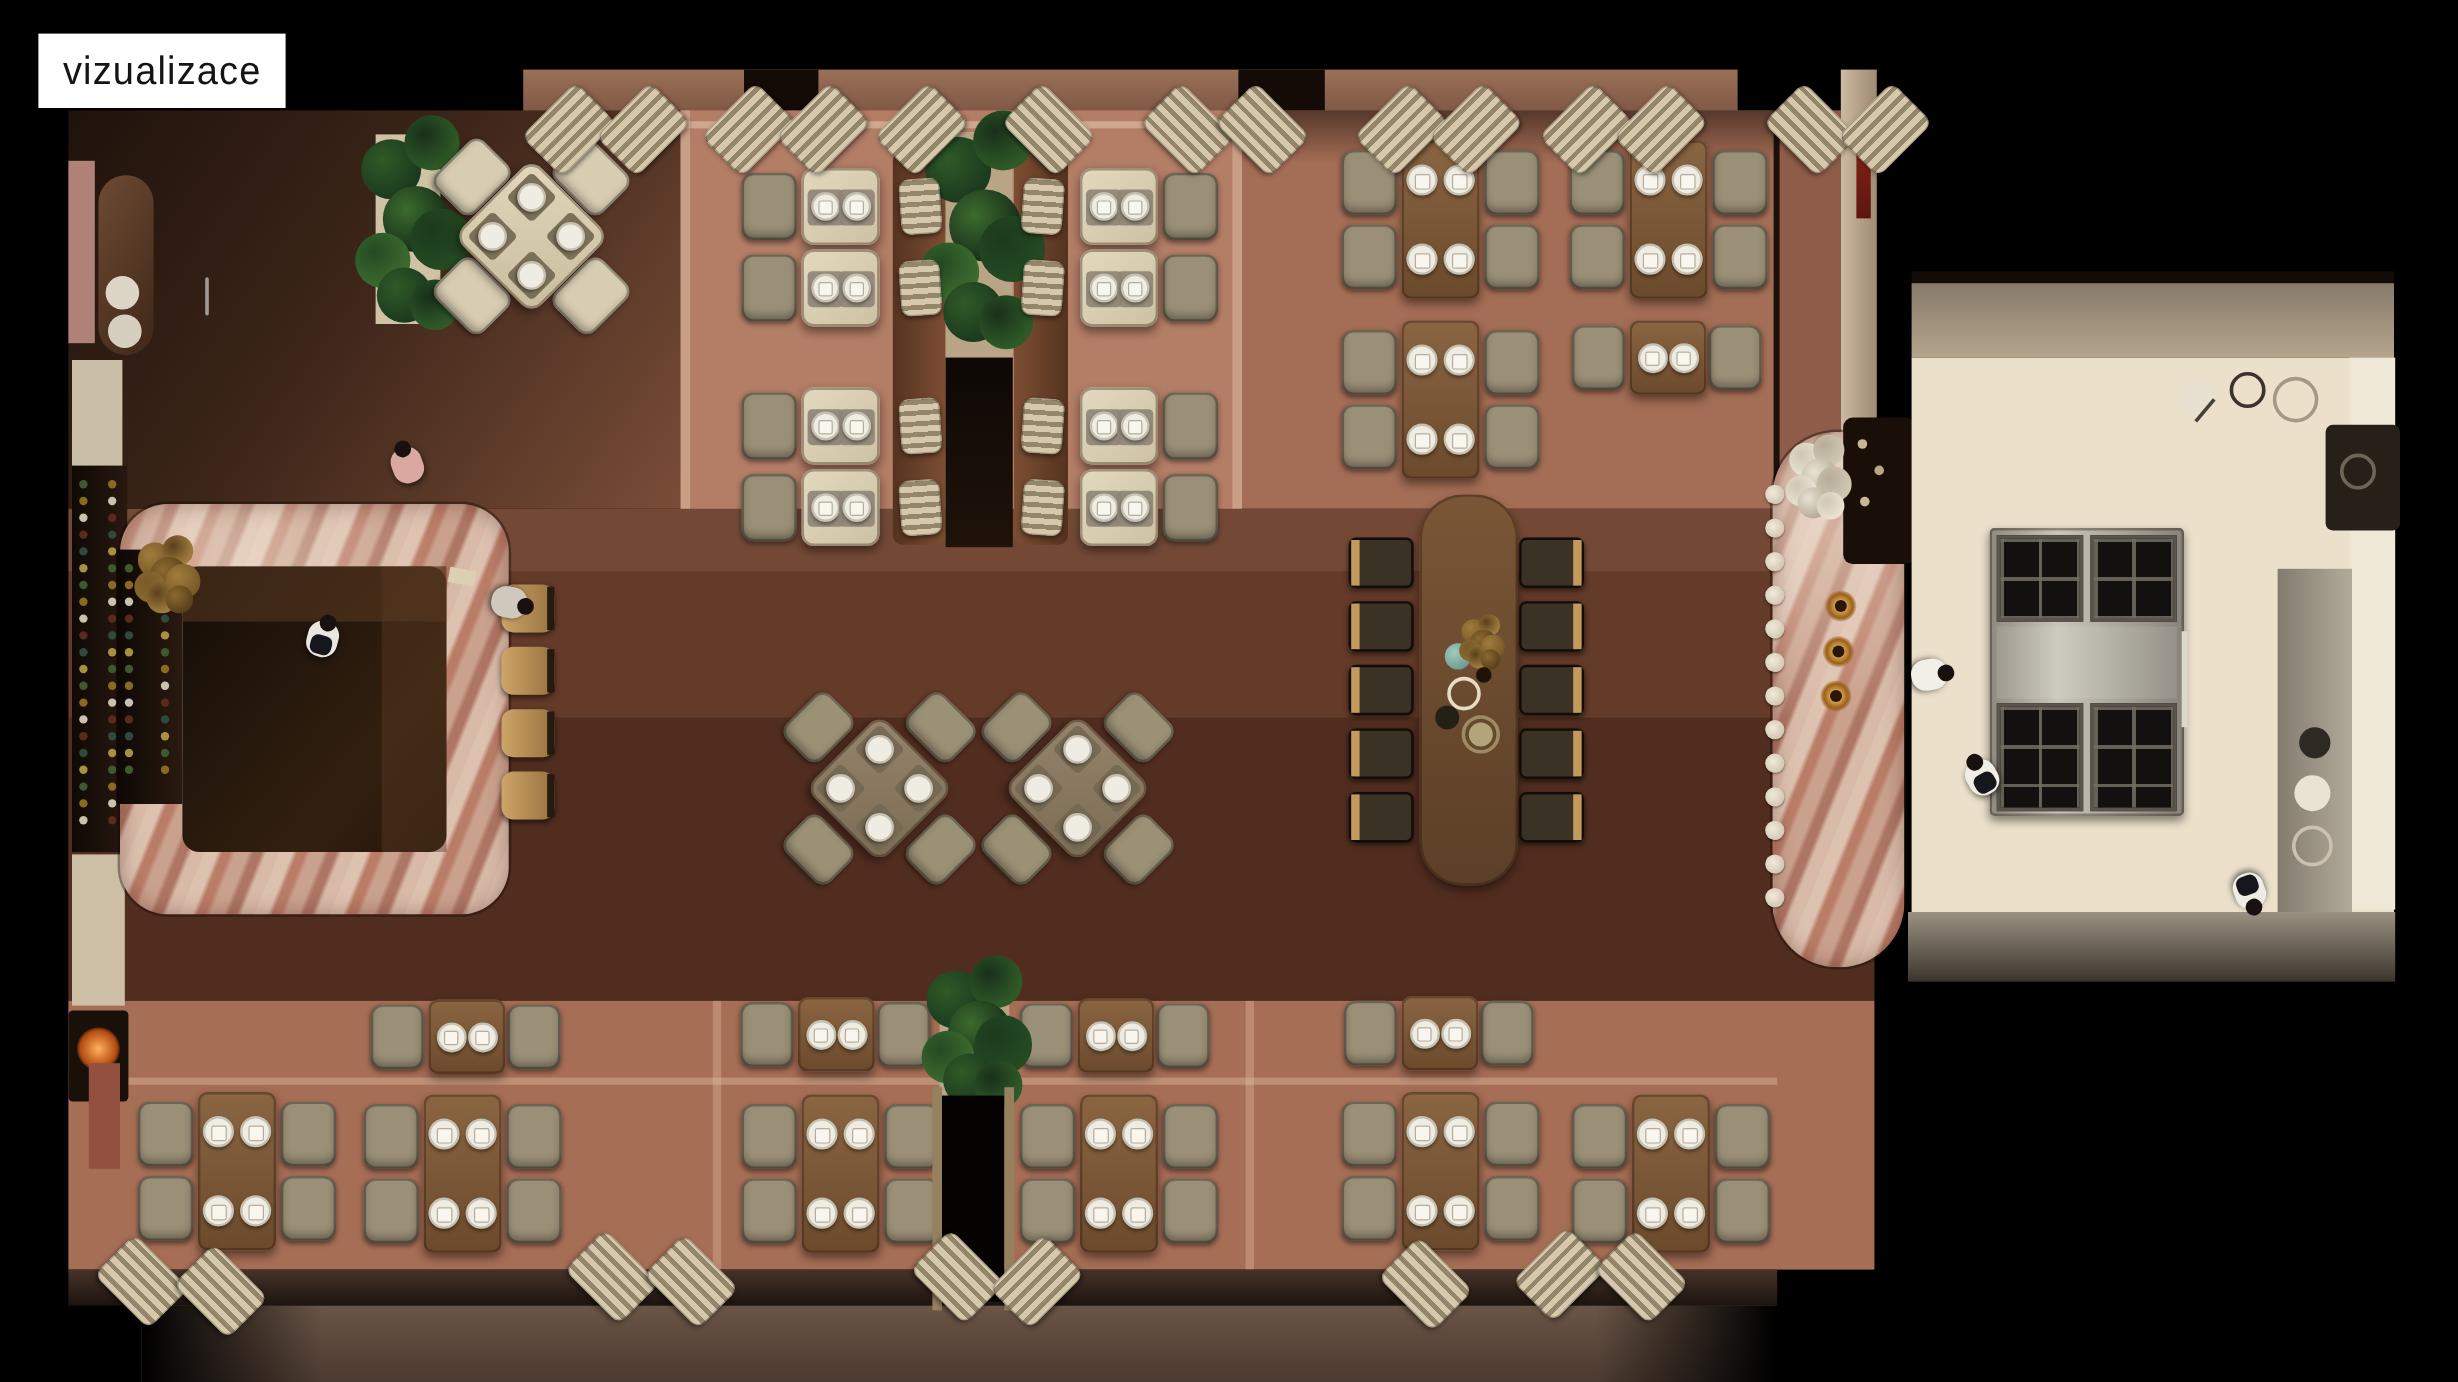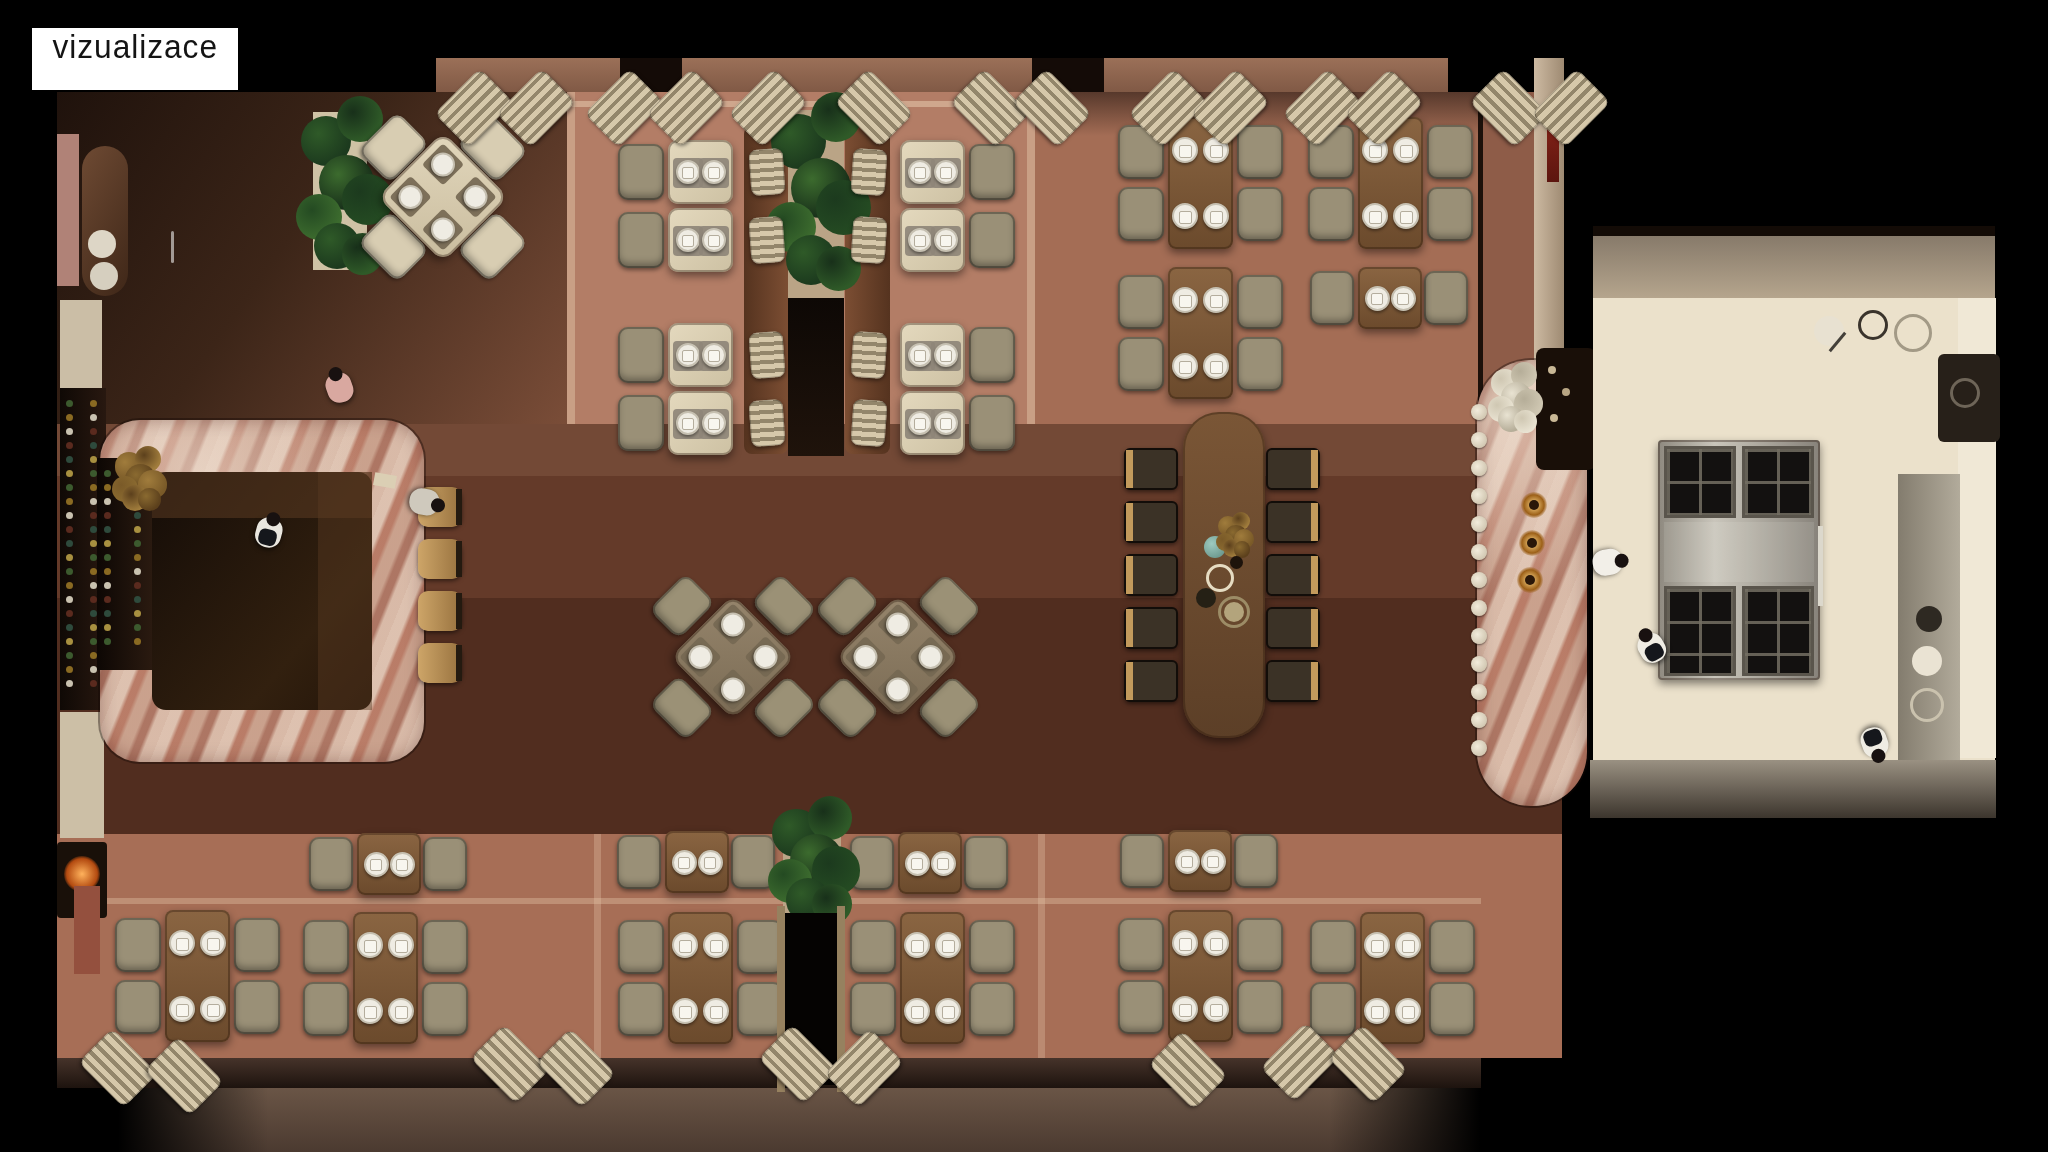--- a/index.html
+++ b/index.html
@@ -1,20 +1,20 @@
 <!DOCTYPE html>
 <html><head>
 <meta charset="utf-8">
 <style>
   html,body{margin:0;padding:0;background:#000;}
   #stage{position:relative;width:2048px;height:1152px;background:#000;overflow:hidden;
          font-family:"Liberation Sans",sans-serif;}
   #stage div{position:absolute;box-sizing:border-box;}
   .badge{left:32px;top:28px;width:206px;height:62px;background:#fff;display:flex;
-         justify-content:center;z-index:50;}
+         align-items:center;justify-content:center;z-index:50;}
   .badge span{font-size:33px;color:#141414;letter-spacing:1px;transform:scaleX(.96);}
   .speckle{background-image:
      radial-gradient(rgba(255,228,205,.22) 1px, rgba(0,0,0,0) 1.4px),
      radial-gradient(rgba(70,30,18,.25) 1px, rgba(0,0,0,0) 1.4px);
      background-size:9px 9px,13px 13px;background-position:0 0,4px 6px;}
   .paving{background-image:
      radial-gradient(closest-side, rgba(222,160,128,.95) 84%, rgba(0,0,0,0) 92%),
      radial-gradient(closest-side, rgba(205,142,112,.9) 84%, rgba(0,0,0,0) 92%),
      radial-gradient(closest-side, rgba(188,128,100,.85) 82%, rgba(0,0,0,0) 92%);
      background-size:46px 38px,38px 46px,56px 46px;

